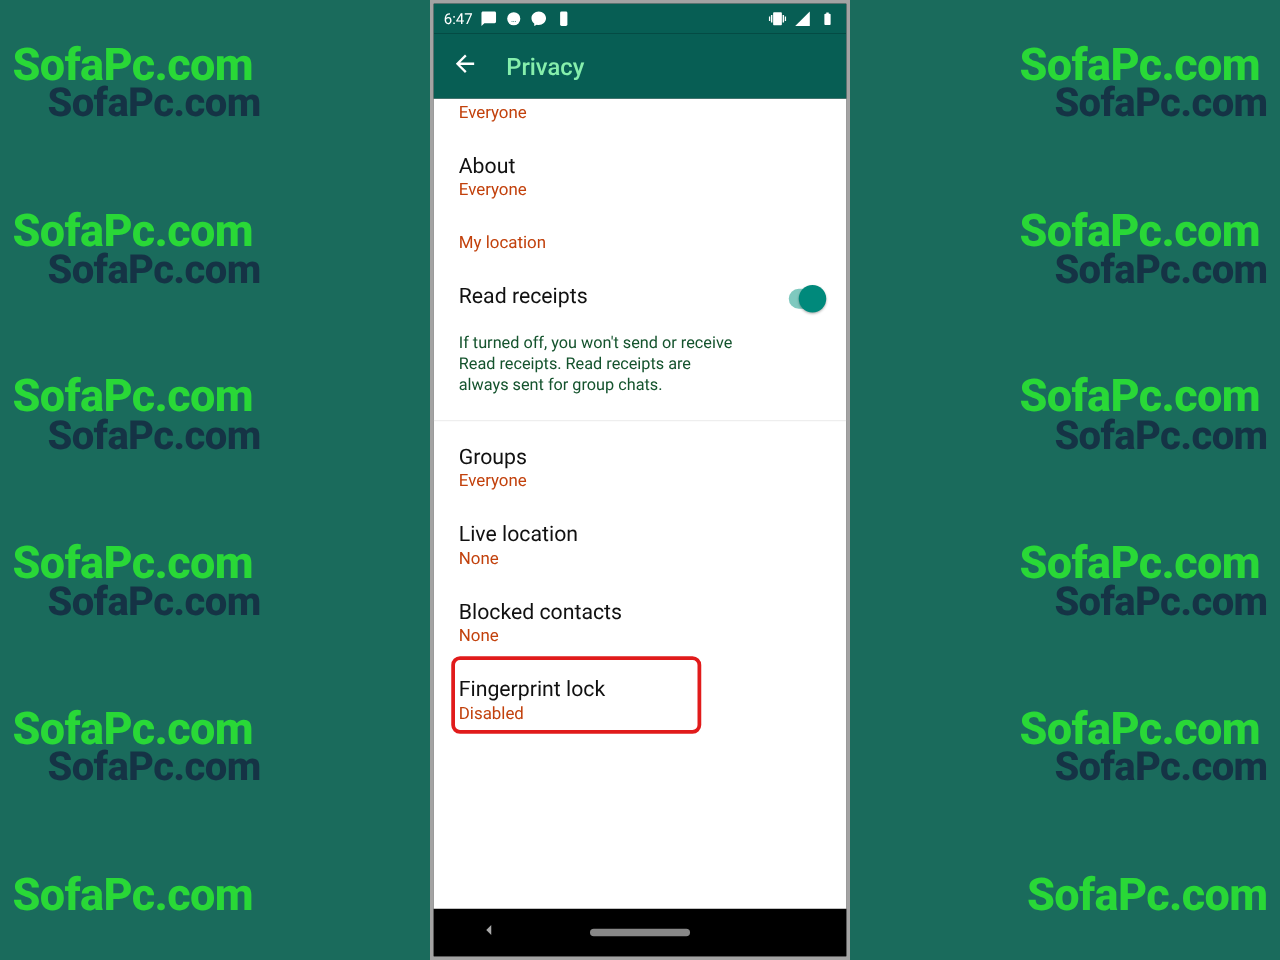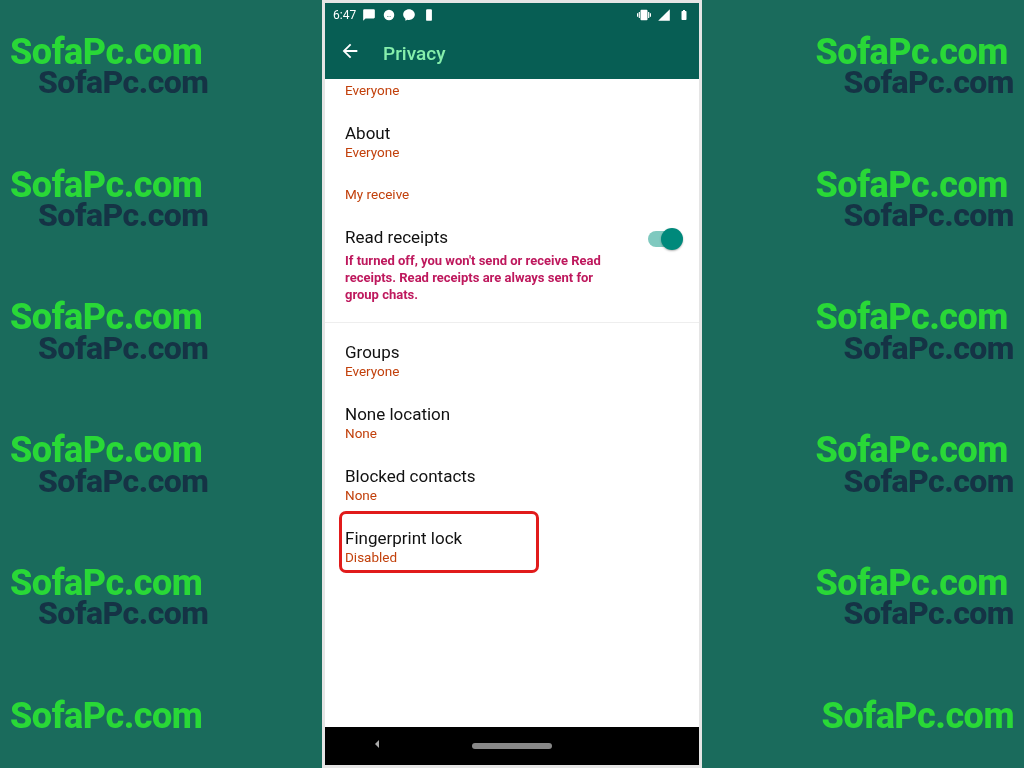--- a/index.html
+++ b/index.html
@@ -25,24 +25,24 @@
       padding: 0 10px;
     }
     .wm-col { display: flex; flex-direction: column; line-height: 0.9; }
     .wm-green { color: #29d837; font-size: 36px; font-weight: 800; letter-spacing: -0.5px; }
     .wm-dark  { color: #153345; font-size: 32px; font-weight: 800; margin-left: 28px; letter-spacing: -0.5px; }
     .phone {
       position: absolute;
       top: 0;
       left: 50%;
       transform: translateX(-50%);
-      width: 380px;
+      width: 336px;
       height: 768px;
       background: #000;
-      border: 3px solid #e5e5e5;
+      border: 3px solid #a3a3a3;
       z-index: 5;
       display: flex;
       flex-direction: column;
     }
     .status-bar {
       height: 24px;
       background: #075e54;
       color: #fff;
       display: flex;
       align-items: center;
@@ -70,21 +70,21 @@
       position: relative;
     }
     .settings-list { padding: 0; }
     .setting-item {
       padding: 13px 20px 12px;
       cursor: pointer;
     }
     .setting-item.first-partial { padding-top: 2px; }
     .setting-title { font-size: 17px; color: #111; }
     .setting-sub { font-size: 13.5px; color: #c2410c; margin-top: 1px; }
-    .setting-desc { font-size: 13px; color: #be185d; margin-top: 6px; line-height: 1.3; max-width: 280px; font-weight: bold; }
+    .setting-desc { font-size: 13px; color: #14532d; margin-top: 20px; line-height: 1.3; max-width: 280px; }
     .setting-row-with-toggle { display: flex; justify-content: space-between; align-items: flex-start; gap: 36px; }
     .toggle {
       width: 32px; height: 16px; border-radius: 10px; background: #7fc9bf;
       position: relative; margin-top: 4px;
     }
     .toggle-knob {
       position: absolute; right: -4px; top: -3px; width: 22px; height: 22px;
       border-radius: 50%; background: #00897b; box-shadow: 0 1px 2px rgba(0,0,0,0.3);
     }
     .section-divider { border-bottom: 1px solid #eee; margin: 6px 0; }
@@ -235,21 +235,21 @@
       <div class="setting-item first-partial">
         <div class="setting-sub">Everyone</div>
       </div>
 
       <div class="setting-item">
         <div class="setting-title">About</div>
         <div class="setting-sub">Everyone</div>
       </div>
 
       <div class="setting-item">
-        <div class="setting-sub">My receive</div>
+        <div class="setting-sub">My location</div>
       </div>
 
       <div class="setting-item">
         <div class="setting-row-with-toggle">
           <div>
             <div class="setting-title">Read receipts</div>
             <div class="setting-desc">If turned off, you won't send or receive Read receipts. Read receipts are always sent for group chats.</div>
           </div>
           <div class="toggle">
             <div class="toggle-knob"></div>
@@ -258,21 +258,21 @@
       </div>
 
       <div class="section-divider"></div>
 
       <div class="setting-item">
         <div class="setting-title">Groups</div>
         <div class="setting-sub">Everyone</div>
       </div>
 
       <div class="setting-item">
-        <div class="setting-title">None location</div>
+        <div class="setting-title">Live location</div>
         <div class="setting-sub">None</div>
       </div>
 
       <div class="setting-item">
         <div class="setting-title">Blocked contacts</div>
         <div class="setting-sub">None</div>
       </div>
 
       <div class="setting-item" style="position:relative">
         <div class="setting-title">Fingerprint lock</div>

